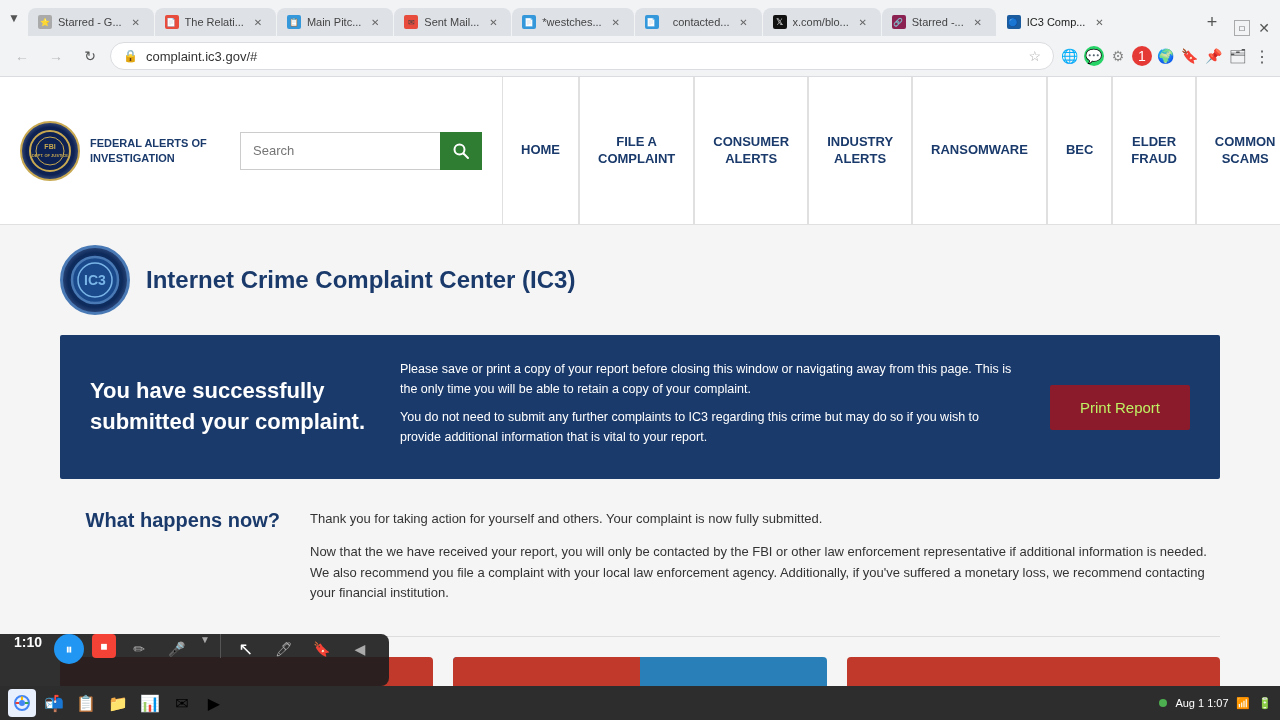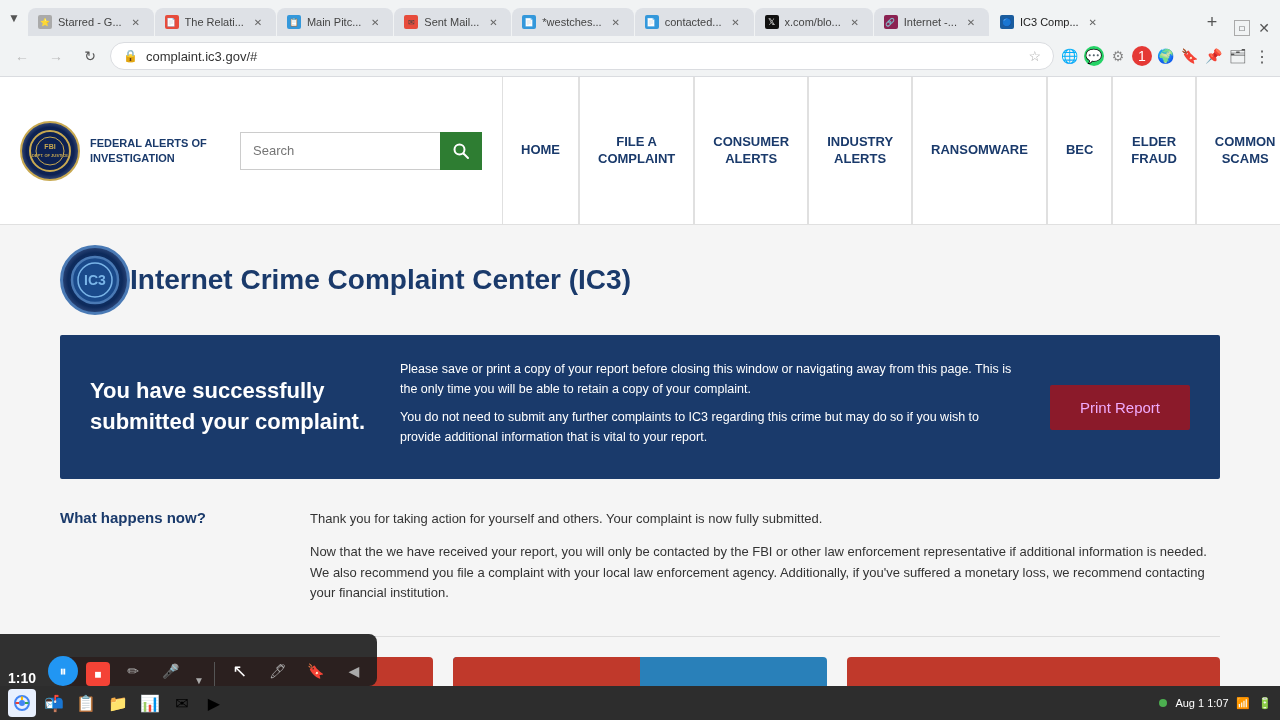--- a/index.html
+++ b/index.html
@@ -195,37 +195,38 @@
 
     
     .main-content {
       background: #f5f5f5;
       min-height: calc(720px - 148px - 76px - 40px);
       padding: 20px 60px;
     }
     .page-header {
       display: flex;
       align-items: center;
+      gap: 16px;
       margin-bottom: 20px;
     }
     .ic3-logo {
       width: 70px;
       height: 70px;
       border-radius: 50%;
       background: radial-gradient(circle, #1a4a8b 0%, #0d2a5b 60%, #6a7db3 100%);
       border: 3px solid #4a7ab5;
       display: flex;
       align-items: center;
       justify-content: center;
       color: #7ab5e8;
       font-size: 28px;
       font-weight: bold;
     }
     .page-title {
-      font-size: 28px;
+      font-size: 24px;
       font-weight: bold;
       color: #1a3a6b;
     }
 
     .success-banner {
       background: #1a3a6b;
       color: #fff;
       display: flex;
       align-items: center;
       padding: 24px 30px;
@@ -244,42 +245,43 @@
     .success-middle {
       flex: 1;
       font-size: 12.5px;
       line-height: 1.6;
     }
     .success-middle p {
       margin-bottom: 8px;
     }
     .print-btn {
       background: #8b1a2a;
-      color: #f0abfc;
+      color: #bef264;
       border: none;
       padding: 14px 30px;
       font-size: 15px;
       cursor: pointer;
       border-radius: 2px;
       white-space: nowrap;
       flex-shrink: 0;
     }
 
     .what-happens {
       display: flex;
       gap: 30px;
       margin-bottom: 20px;
       padding-bottom: 20px;
       border-bottom: 1px solid #ddd;
     }
     .what-happens-title {
-      font-size: 15px;
+      font-size: 20px;
       font-weight: bold;
       color: #1a3a6b;
       flex: 0 0 220px;
+      text-align: right;
     }
     .what-happens-text {
       flex: 1;
       font-size: 13px;
       color: #333;
       line-height: 1.6;
     }
     .what-happens-text p {
       margin-bottom: 12px;
     }
@@ -309,22 +311,22 @@
 
     
     .recording-toolbar {
       position: fixed;
       bottom: 34px;
       left: 0;
       height: 52px;
       background: rgba(30,30,30,0.92);
       border-radius: 0 8px 8px 0;
       display: flex;
-      align-items: flex-end;
-      padding: 0 8px;
+      align-items: flex-start;
+      padding: 0 14px;
       gap: 8px;
       color: #fff;
       font-size: 13px;
       z-index: 1000;
     }
     .rec-time { font-size: 14px; font-weight: bold; min-width: 32px; }
     .rec-btn {
       width: 30px; height: 30px;
       border-radius: 50%;
       display: flex; align-items: center; justify-content: center;
@@ -417,31 +419,31 @@
         <span style="overflow:hidden;text-overflow:ellipsis;">Sent Mail...</span>
         <span class="tab-close">✕</span>
       </div>
       <div class="tab">
         <span class="tab-favicon" style="background:#3498db;">📄</span>
         <span style="overflow:hidden;text-overflow:ellipsis;">*westches...</span>
         <span class="tab-close">✕</span>
       </div>
       <div class="tab">
         <span class="tab-favicon" style="background:#3498db;">📄</span>
-        <span style="overflow:hidden;text-overflow:ellipsis;">contacted...</span>
+        <span style="overflow:hidden;text-overflow:ellipsis;margin-left:8px;">contacted...</span>
         <span class="tab-close">✕</span>
       </div>
       <div class="tab">
         <span class="tab-favicon" style="background:#111;color:#fff;font-size:9px;">𝕏</span>
         <span style="overflow:hidden;text-overflow:ellipsis;">x.com/blo...</span>
         <span class="tab-close">✕</span>
       </div>
       <div class="tab">
         <span class="tab-favicon" style="background:#8b2252;color:#fff;font-size:8px;">🔗</span>
-        <span style="overflow:hidden;text-overflow:ellipsis;">Internet -...</span>
+        <span style="overflow:hidden;text-overflow:ellipsis;">Starred -...</span>
         <span class="tab-close">✕</span>
       </div>
       <div class="tab active">
         <span class="tab-favicon" style="background:#1a5c9e;color:#fff;font-size:8px;">🔵</span>
         <span style="overflow:hidden;text-overflow:ellipsis;">IC3 Comp...</span>
         <span class="tab-close">✕</span>
       </div>
     </div>
     <div class="new-tab-btn">+</div>
     <div style="display:flex;align-items:center;gap:6px;padding:0 8px;flex-shrink:0;">

